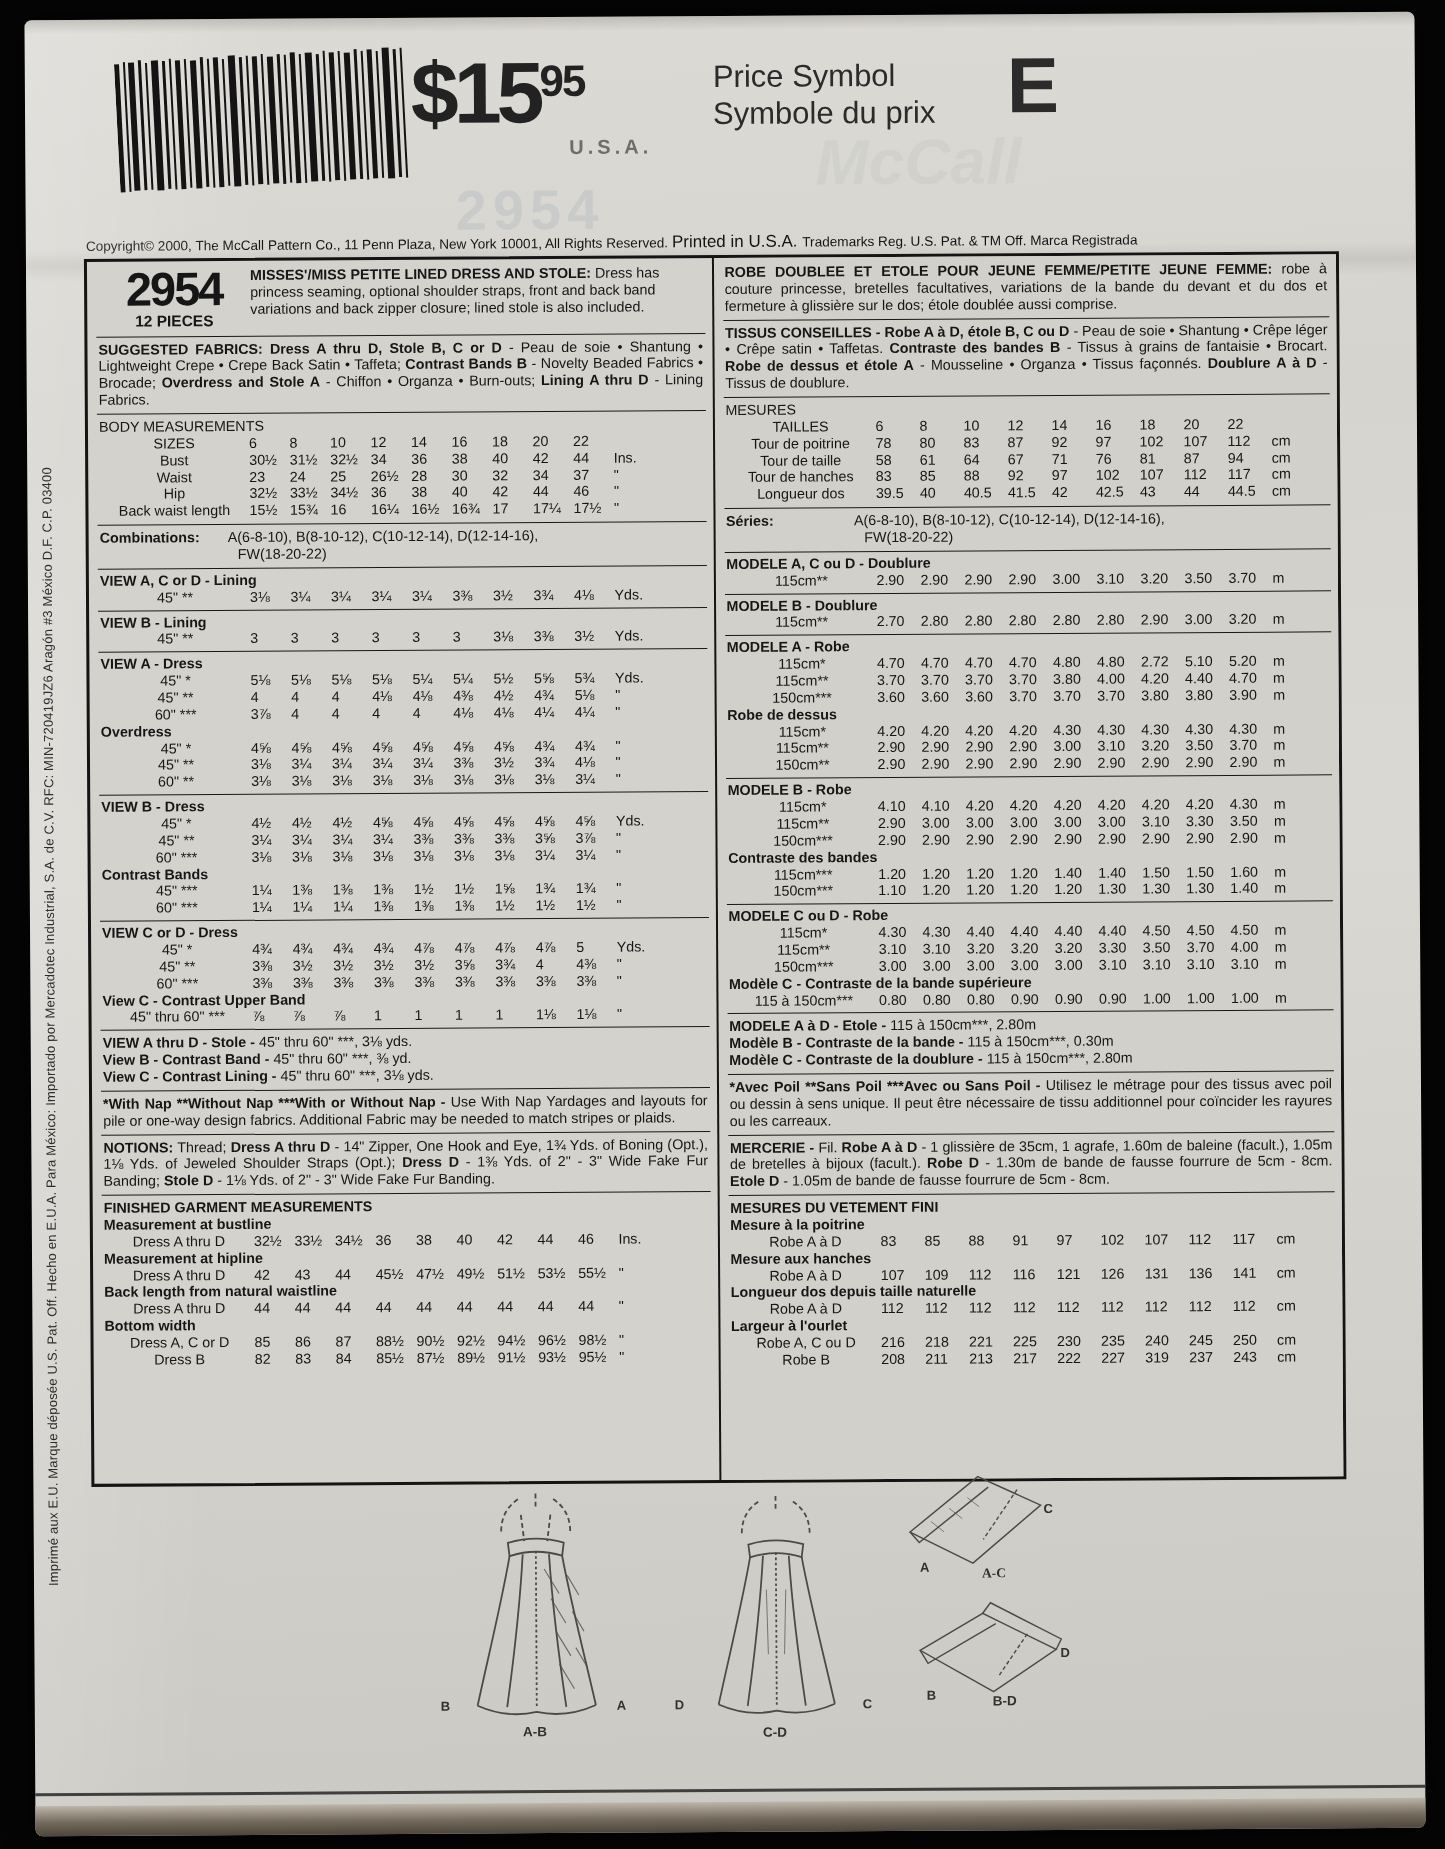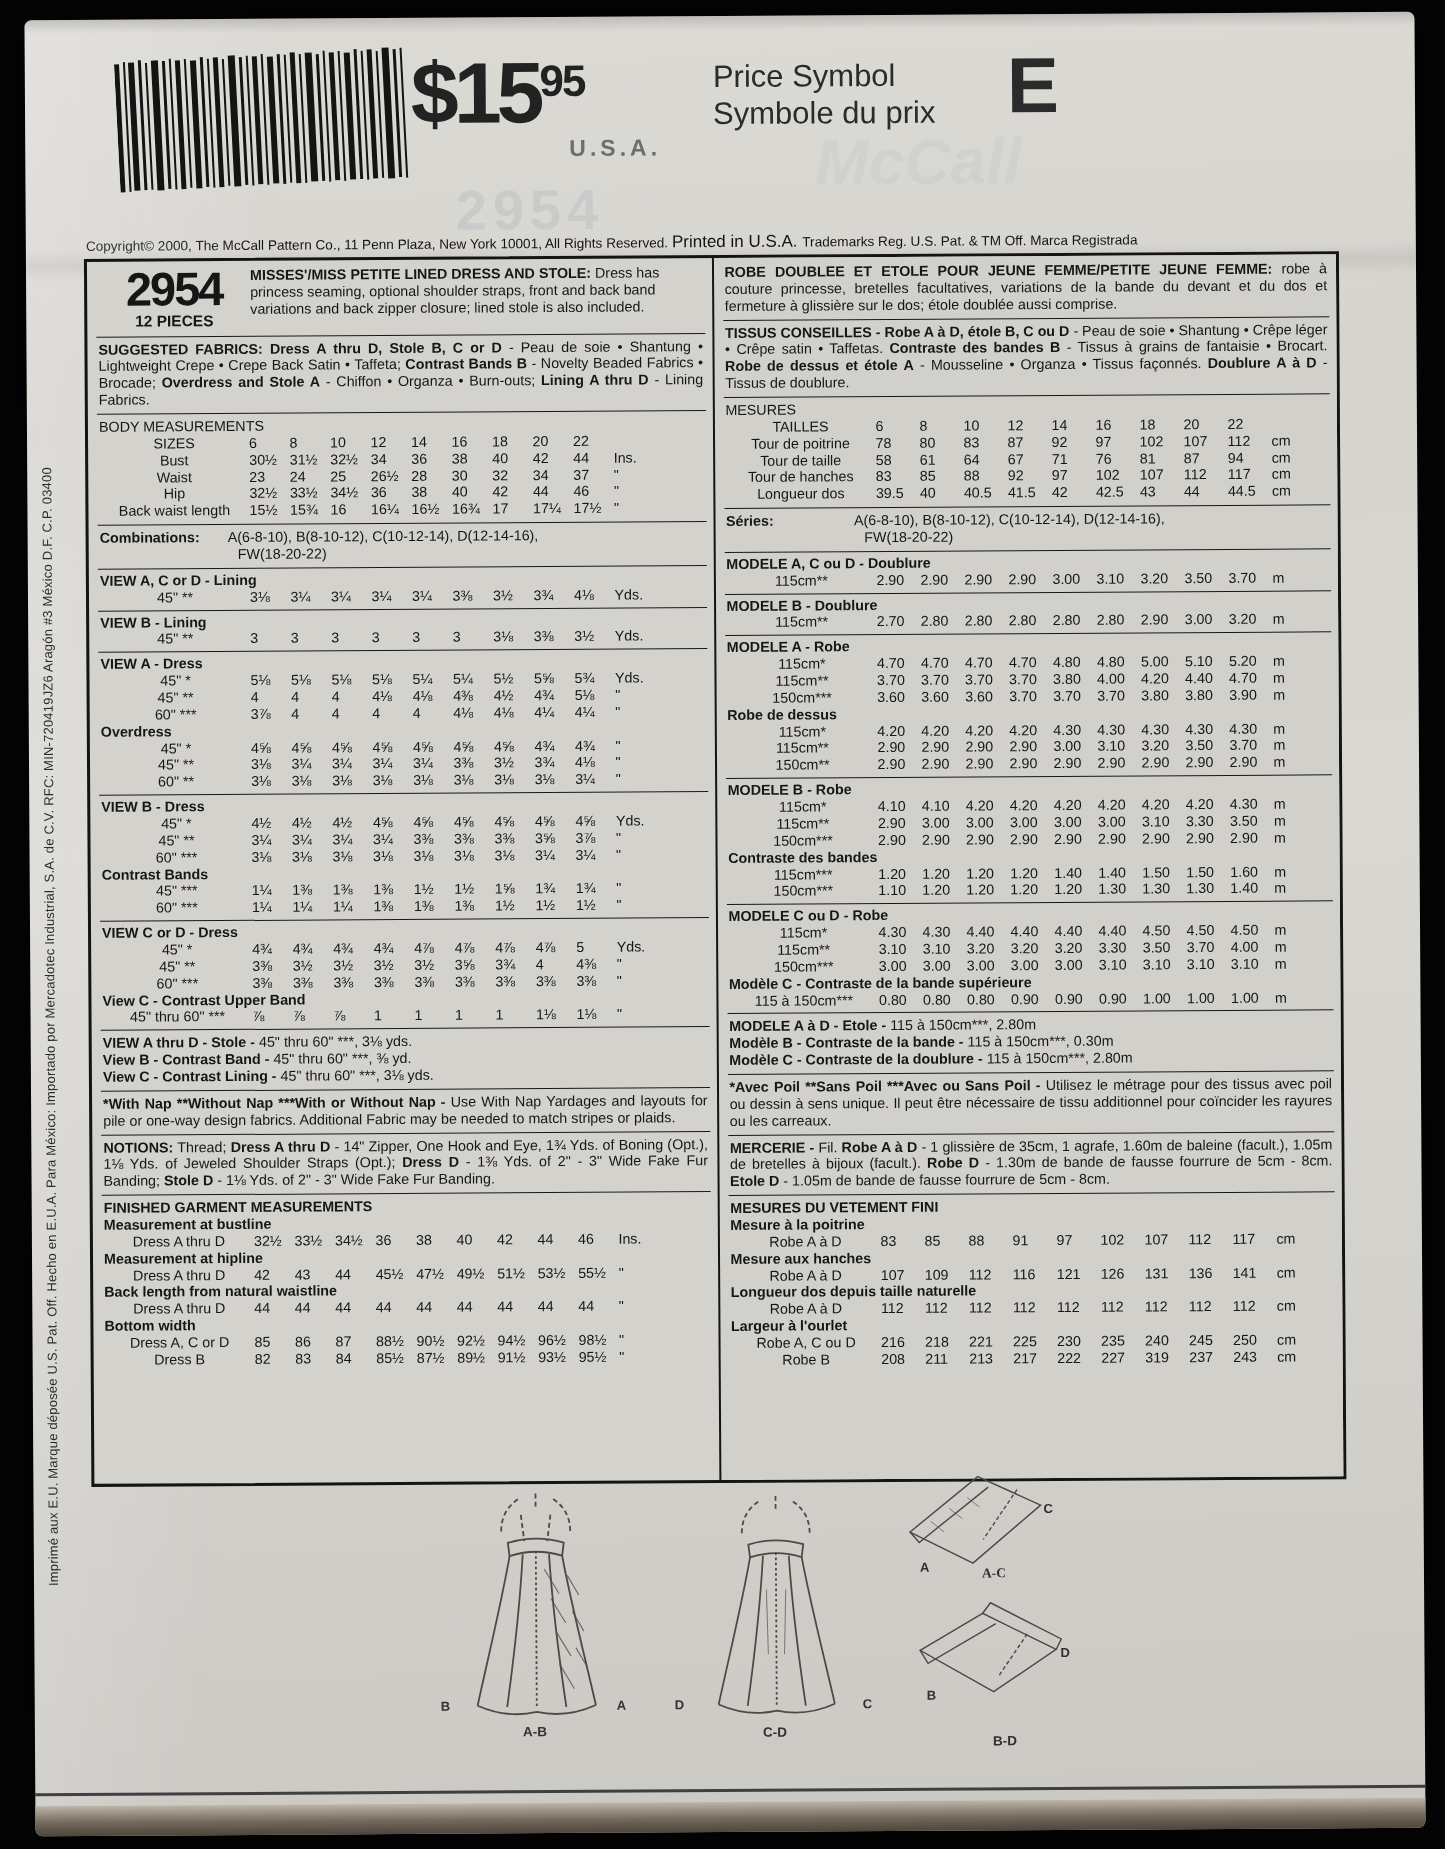--- a/index.html
+++ b/index.html
@@ -11,21 +11,21 @@
   .envelope:before{content:"";position:absolute;inset:0;pointer-events:none;border-radius:7px;
     background:linear-gradient(to bottom,rgba(90,86,80,.22) 0,rgba(255,255,255,0) 14px),
                linear-gradient(93deg,rgba(255,255,255,.20),rgba(255,255,255,0) 18%),
                linear-gradient(to bottom,rgba(255,255,255,0) 230px,rgba(120,115,108,.15) 246px,rgba(255,255,255,0) 262px);}
   
   .top-strip{position:relative;height:216px;}
   .barcode{position:absolute;left:92px;top:34px;width:300px;height:136px;transform:rotate(-2.6deg);}
   .price{position:absolute;left:386px;top:32px;font-size:86px;font-weight:bold;color:#222;
          letter-spacing:-5px;line-height:1;}
   .price sup{font-size:44px;letter-spacing:-2px;vertical-align:26px;}
-  .price .usa{position:absolute;left:158px;top:88px;font-size:23px;font-weight:bold;
+  .price .usa{position:absolute;left:158px;top:88px;font-size:20px;font-weight:bold;
               letter-spacing:4px;color:#4a4a46;opacity:.75;}
   .psym{position:absolute;left:688px;top:42px;font-size:31px;color:#2b2b2b;line-height:1.2;}
   .psym-letter{position:absolute;left:982px;top:26px;font-size:78px;font-weight:bold;color:#2b2b2b;}
   .wm1{position:absolute;left:430px;top:160px;font-size:56px;font-weight:bold;color:#7d90a4;opacity:.16;letter-spacing:6px;}
   .wm2{position:absolute;left:790px;top:110px;font-size:64px;font-weight:bold;color:#7d90a4;opacity:.09;font-style:italic;}
   .redtick{position:absolute;left:858px;top:250px;width:2px;height:15px;background:#c23;}
   
   .copyright{margin:0 0 3px 60px;width:1255px;font-size:13.6px;white-space:nowrap;color:#141414;}
   .copyright .big{font-size:17px;}
   
@@ -681,21 +681,21 @@
           <div class="tgroup">
             <div class="theading">MODELE A - Robe</div>
             <div class="trow">
               <span class="tl">115cm*</span>
               <span class="tv">4.70</span>
               <span class="tv">4.70</span>
               <span class="tv">4.70</span>
               <span class="tv">4.70</span>
               <span class="tv">4.80</span>
               <span class="tv">4.80</span>
-              <span class="tv">5.00</span>
+              <span class="tv">2.72</span>
               <span class="tv">5.10</span>
               <span class="tv">5.20</span>
               <span class="tu">m</span>
             </div>
             <div class="trow">
               <span class="tl">115cm**</span>
               <span class="tv">3.70</span>
               <span class="tv">3.70</span>
               <span class="tv">3.70</span>
               <span class="tv">3.70</span>
@@ -1028,20 +1028,20 @@
 
     <div class="fig" style="left:812px;top:116px;width:170px;height:130px;">
       <svg width="170" height="118" viewBox="0 0 130 90" fill="none" stroke="#4d4a46" stroke-width="1.1">
         <path d="M12,40 L60,12 L116,40 L68,72 Z"></path>
         <path d="M12,40 L18,50 L70,20"></path>
         <path d="M60,12 L66,4 L120,32 L116,40"></path>
         <path d="M94,28 L72,60" stroke-dasharray="3,2"></path>
       </svg>
       <span class="figlabel" style="left:22px;top:90px;">B</span>
       <span class="figlabel" style="left:156px;top:48px;">D</span>
-      <span class="figcap" style="left:88px;top:96px;margin-top:40px;">B-D</span>
+      <span class="figcap" style="left:88px;top:96px;">B-D</span>
     </div>
   </div>
 
   <div class="sidetext">Imprimé aux E.U. Marque déposée U.S. Pat. Off.   Hecho en E.U.A.   Para México: Importado por Mercadotec Industrial, S.A. de C.V.   RFC: MIN-720419JZ6   Aragón #3 México D.F.   C.P. 03400</div>
   <div class="foldline"></div>
   <div class="flap"></div>
 </div>
 
 </body></html>

